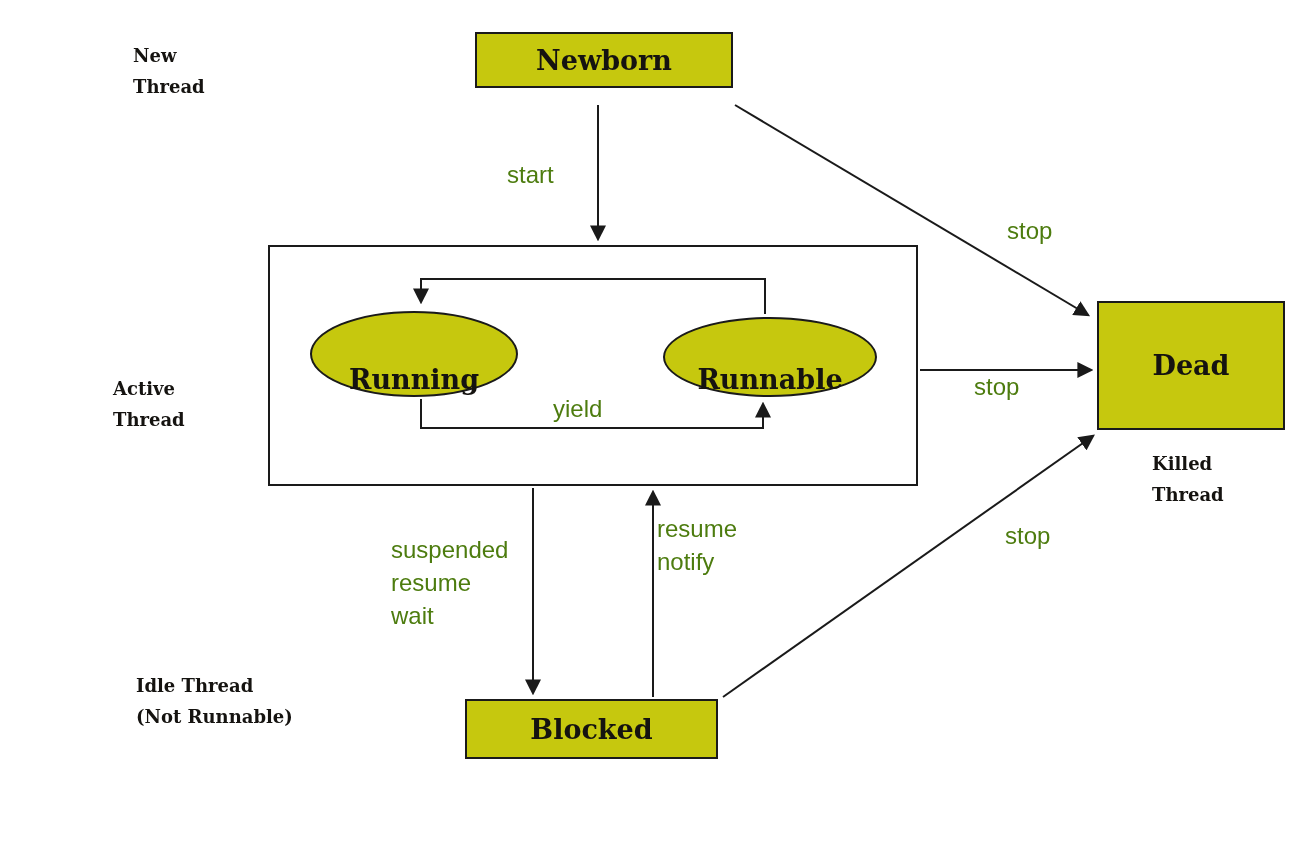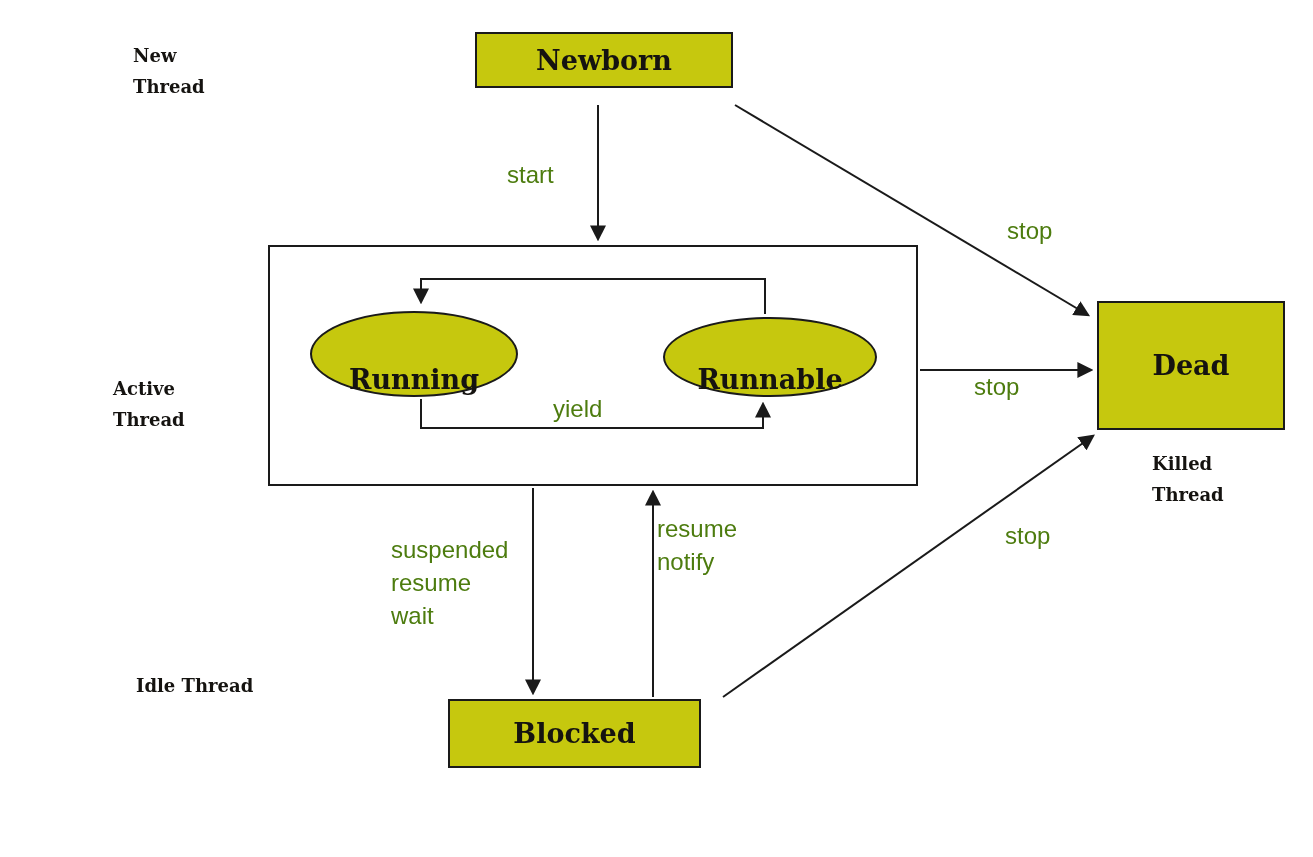--- a/index.html
+++ b/index.html
@@ -100,36 +100,37 @@
   </div>
 
   <div class="state-ellipse" style="left:663px; top:317px; width:214px; height:80px;">
     <span>Runnable</span>
   </div>
 
   <div class="state-rect" style="left:1097px; top:301px; width:188px; height:129px;">
     <span>Dead</span>
   </div>
 
-  <div class="state-rect" style="left:448px; top:699px; width:253px; height:69px;text-align:center;">
+  <div class="state-rect" style="left:465px; top:699px; width:253px; height:60px;text-align:center;">
     <span>Blocked</span>
   </div>
 
   <div class="side-label" style="left:133px; top:40px;">
     <div>New</div>
     <div>Thread</div>
   </div>
 
   <div class="side-label" style="left:113px; top:334px;margin-top:39px;">
     <div>Active</div>
     <div>Thread</div>
   </div>
 
   <div class="side-label" style="left:136px; top:670px;">
     <div>Idle Thread</div>
+    <div>(Not Runnable)</div>
   </div>
 
   <div class="side-label" style="left:1152px; top:448px;">
     <div>Killed</div>
     <div>Thread</div>
   </div>
 
   <div class="edge-label" style="left:507px; top:161px;"><span>start</span></div>
 
   <div class="edge-label" style="left:553px; top:395px;"><span>yield</span></div>

